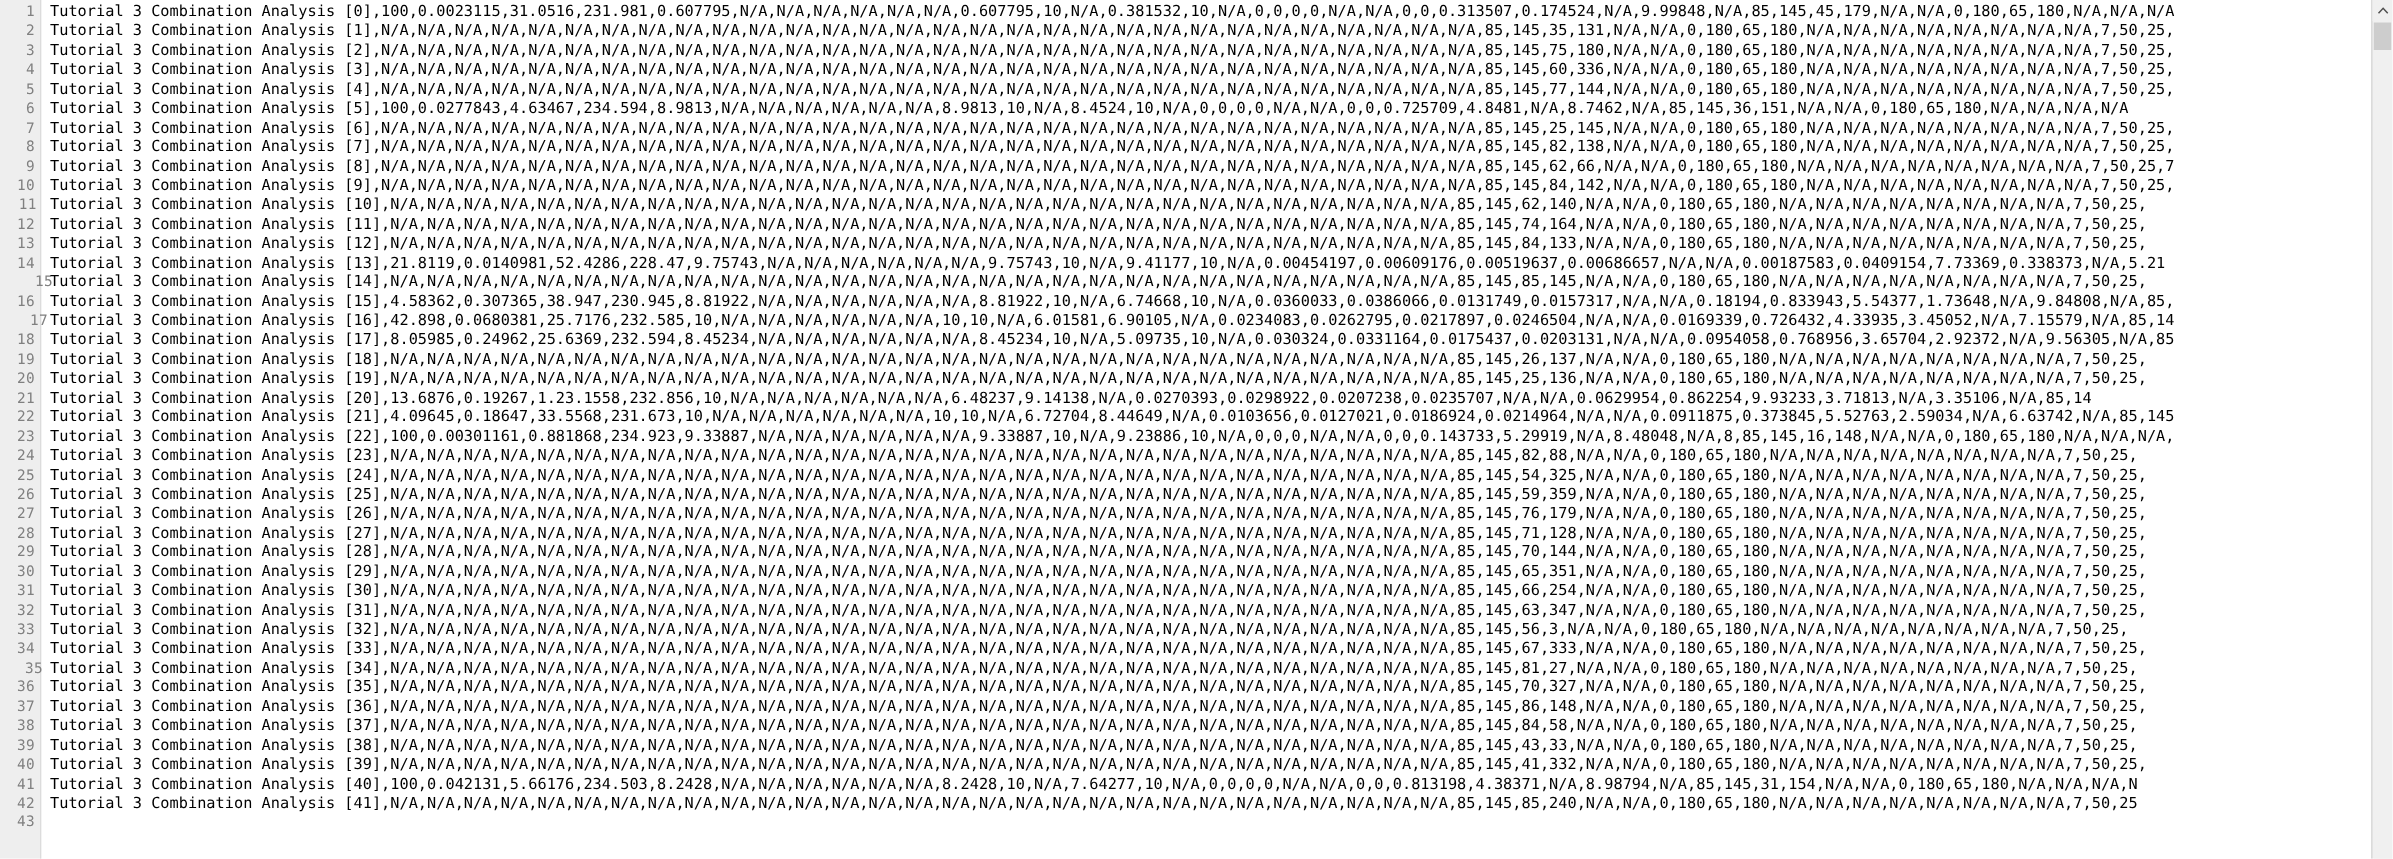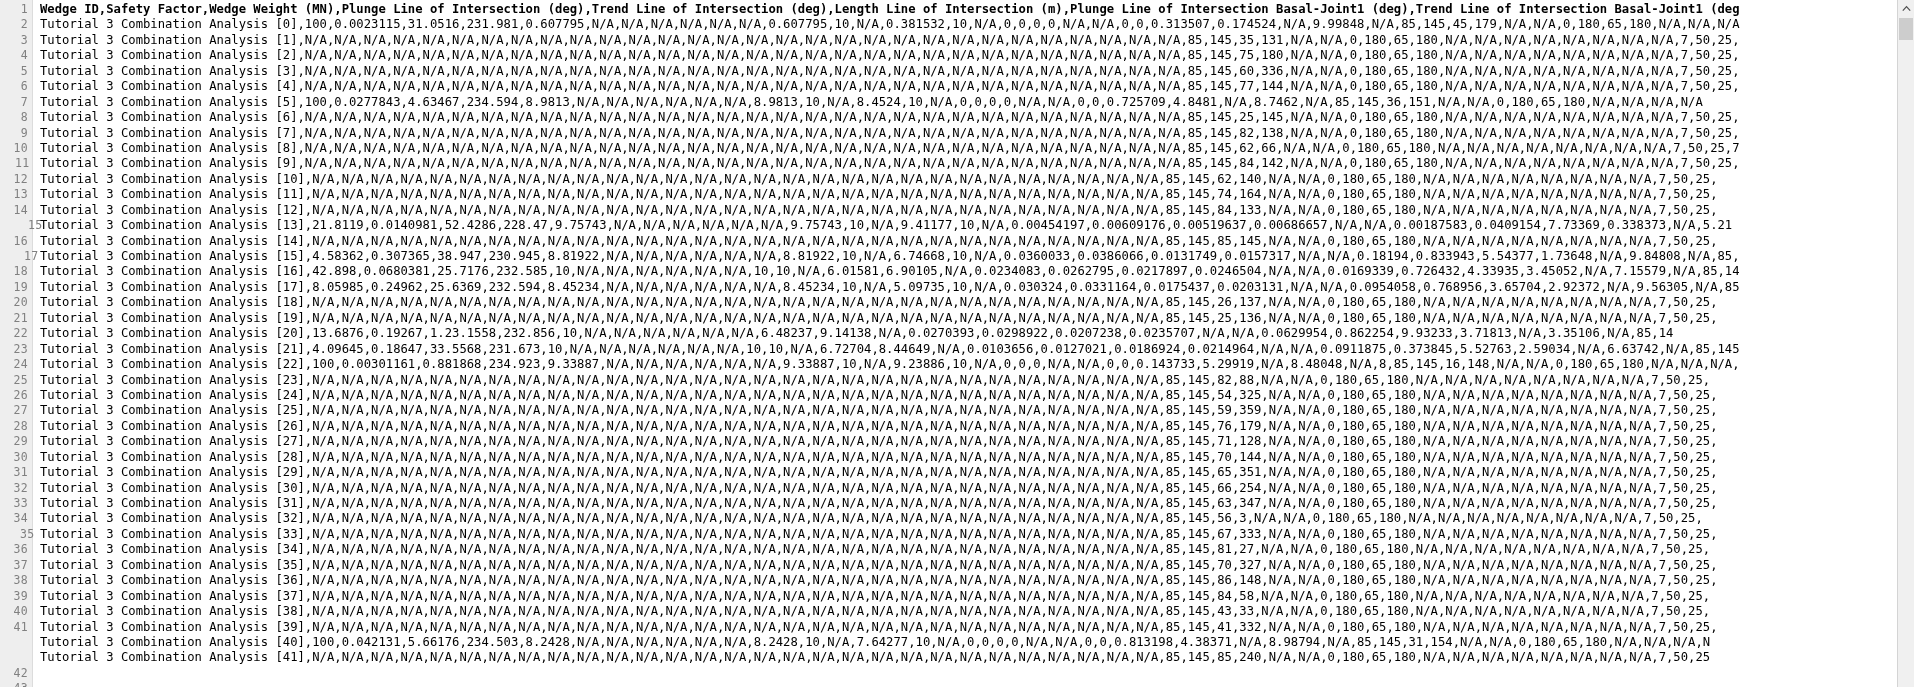--- a/index.html
+++ b/index.html
@@ -139,26 +139,25 @@
       <span class="lineno" style="color: rgb(128, 128, 128);">32</span>
       <span class="lineno" style="color: rgb(128, 128, 128);">33</span>
       <span class="lineno" style="color: rgb(128, 128, 128);">34</span>
       <span class="lineno" style="color: rgb(128, 128, 128); padding-left: 20px;">35</span>
       <span class="lineno" style="color: rgb(128, 128, 128);">36</span>
       <span class="lineno" style="color: rgb(128, 128, 128);">37</span>
       <span class="lineno" style="color: rgb(128, 128, 128);">38</span>
       <span class="lineno" style="color: rgb(128, 128, 128);">39</span>
       <span class="lineno" style="color: rgb(128, 128, 128);">40</span>
       <span class="lineno" style="color: rgb(128, 128, 128);">41</span>
-      <span class="lineno" style="color: rgb(128, 128, 128); margin-top: 31px;">42</span>
+      <span class="lineno" style="color: rgb(128, 128, 128);">42</span>
       <span class="lineno" style="color: rgb(128, 128, 128);">43</span>
     </div>
 
   <div id="textwrap">
-      <span class="codeline header" style="color: rgb(0, 0, 0);">Wedge ID,Safety Factor,Wedge Weight (MN),Plunge Line of Intersection (deg),Trend Line of Intersection (deg),Length Line of Intersection (m),Plunge Line of Intersection Basal-Joint1 (deg),Trend Line of Intersection Basal-Joint1 (deg</span>
       <span class="codeline" style="color: rgb(0, 0, 0);">Tutorial 3 Combination Analysis [0],100,0.0023115,31.0516,231.981,0.607795,N/A,N/A,N/A,N/A,N/A,N/A,0.607795,10,N/A,0.381532,10,N/A,0,0,0,0,N/A,N/A,0,0,0.313507,0.174524,N/A,9.99848,N/A,85,145,45,179,N/A,N/A,0,180,65,180,N/A,N/A,N/A</span>
       <span class="codeline" style="color: rgb(0, 0, 0);">Tutorial 3 Combination Analysis [1],N/A,N/A,N/A,N/A,N/A,N/A,N/A,N/A,N/A,N/A,N/A,N/A,N/A,N/A,N/A,N/A,N/A,N/A,N/A,N/A,N/A,N/A,N/A,N/A,N/A,N/A,N/A,N/A,N/A,N/A,85,145,35,131,N/A,N/A,0,180,65,180,N/A,N/A,N/A,N/A,N/A,N/A,N/A,N/A,7,50,25,</span>
       <span class="codeline" style="color: rgb(0, 0, 0);">Tutorial 3 Combination Analysis [2],N/A,N/A,N/A,N/A,N/A,N/A,N/A,N/A,N/A,N/A,N/A,N/A,N/A,N/A,N/A,N/A,N/A,N/A,N/A,N/A,N/A,N/A,N/A,N/A,N/A,N/A,N/A,N/A,N/A,N/A,85,145,75,180,N/A,N/A,0,180,65,180,N/A,N/A,N/A,N/A,N/A,N/A,N/A,N/A,7,50,25,</span>
       <span class="codeline" style="color: rgb(0, 0, 0);">Tutorial 3 Combination Analysis [3],N/A,N/A,N/A,N/A,N/A,N/A,N/A,N/A,N/A,N/A,N/A,N/A,N/A,N/A,N/A,N/A,N/A,N/A,N/A,N/A,N/A,N/A,N/A,N/A,N/A,N/A,N/A,N/A,N/A,N/A,85,145,60,336,N/A,N/A,0,180,65,180,N/A,N/A,N/A,N/A,N/A,N/A,N/A,N/A,7,50,25,</span>
       <span class="codeline" style="color: rgb(0, 0, 0);">Tutorial 3 Combination Analysis [4],N/A,N/A,N/A,N/A,N/A,N/A,N/A,N/A,N/A,N/A,N/A,N/A,N/A,N/A,N/A,N/A,N/A,N/A,N/A,N/A,N/A,N/A,N/A,N/A,N/A,N/A,N/A,N/A,N/A,N/A,85,145,77,144,N/A,N/A,0,180,65,180,N/A,N/A,N/A,N/A,N/A,N/A,N/A,N/A,7,50,25,</span>
       <span class="codeline" style="color: rgb(0, 0, 0);">Tutorial 3 Combination Analysis [5],100,0.0277843,4.63467,234.594,8.9813,N/A,N/A,N/A,N/A,N/A,N/A,8.9813,10,N/A,8.4524,10,N/A,0,0,0,0,N/A,N/A,0,0,0.725709,4.8481,N/A,8.7462,N/A,85,145,36,151,N/A,N/A,0,180,65,180,N/A,N/A,N/A,N/A</span>
       <span class="codeline" style="color: rgb(0, 0, 0);">Tutorial 3 Combination Analysis [6],N/A,N/A,N/A,N/A,N/A,N/A,N/A,N/A,N/A,N/A,N/A,N/A,N/A,N/A,N/A,N/A,N/A,N/A,N/A,N/A,N/A,N/A,N/A,N/A,N/A,N/A,N/A,N/A,N/A,N/A,85,145,25,145,N/A,N/A,0,180,65,180,N/A,N/A,N/A,N/A,N/A,N/A,N/A,N/A,7,50,25,</span>
       <span class="codeline" style="color: rgb(0, 0, 0);">Tutorial 3 Combination Analysis [7],N/A,N/A,N/A,N/A,N/A,N/A,N/A,N/A,N/A,N/A,N/A,N/A,N/A,N/A,N/A,N/A,N/A,N/A,N/A,N/A,N/A,N/A,N/A,N/A,N/A,N/A,N/A,N/A,N/A,N/A,85,145,82,138,N/A,N/A,0,180,65,180,N/A,N/A,N/A,N/A,N/A,N/A,N/A,N/A,7,50,25,</span>
       <span class="codeline" style="color: rgb(0, 0, 0);">Tutorial 3 Combination Analysis [8],N/A,N/A,N/A,N/A,N/A,N/A,N/A,N/A,N/A,N/A,N/A,N/A,N/A,N/A,N/A,N/A,N/A,N/A,N/A,N/A,N/A,N/A,N/A,N/A,N/A,N/A,N/A,N/A,N/A,N/A,85,145,62,66,N/A,N/A,0,180,65,180,N/A,N/A,N/A,N/A,N/A,N/A,N/A,N/A,7,50,25,7</span>
       <span class="codeline" style="color: rgb(0, 0, 0);">Tutorial 3 Combination Analysis [9],N/A,N/A,N/A,N/A,N/A,N/A,N/A,N/A,N/A,N/A,N/A,N/A,N/A,N/A,N/A,N/A,N/A,N/A,N/A,N/A,N/A,N/A,N/A,N/A,N/A,N/A,N/A,N/A,N/A,N/A,85,145,84,142,N/A,N/A,0,180,65,180,N/A,N/A,N/A,N/A,N/A,N/A,N/A,N/A,7,50,25,</span>

